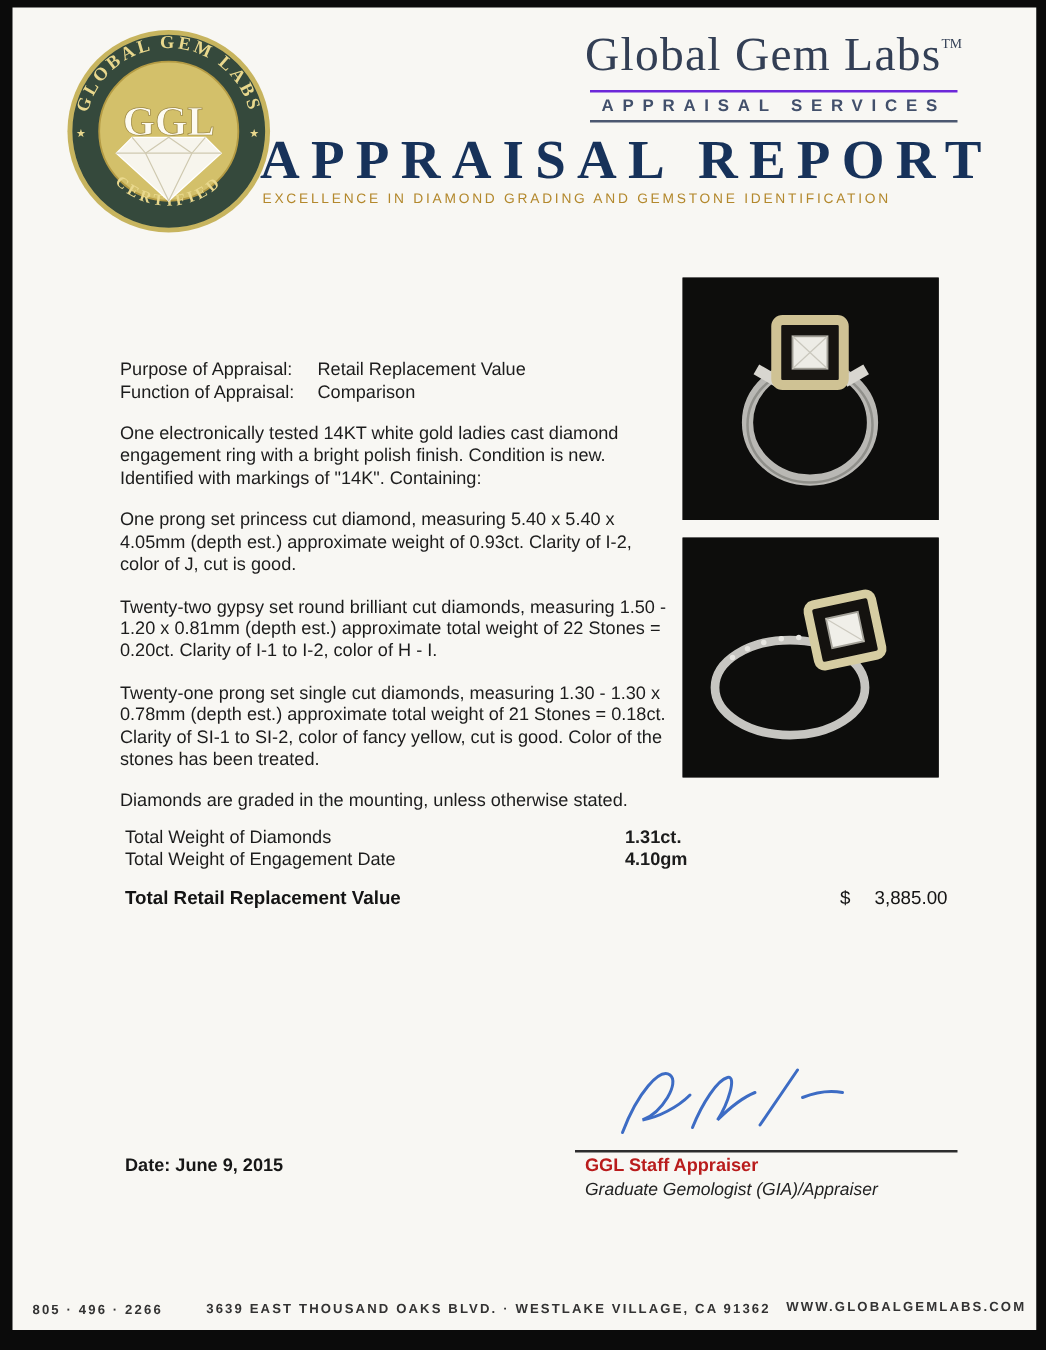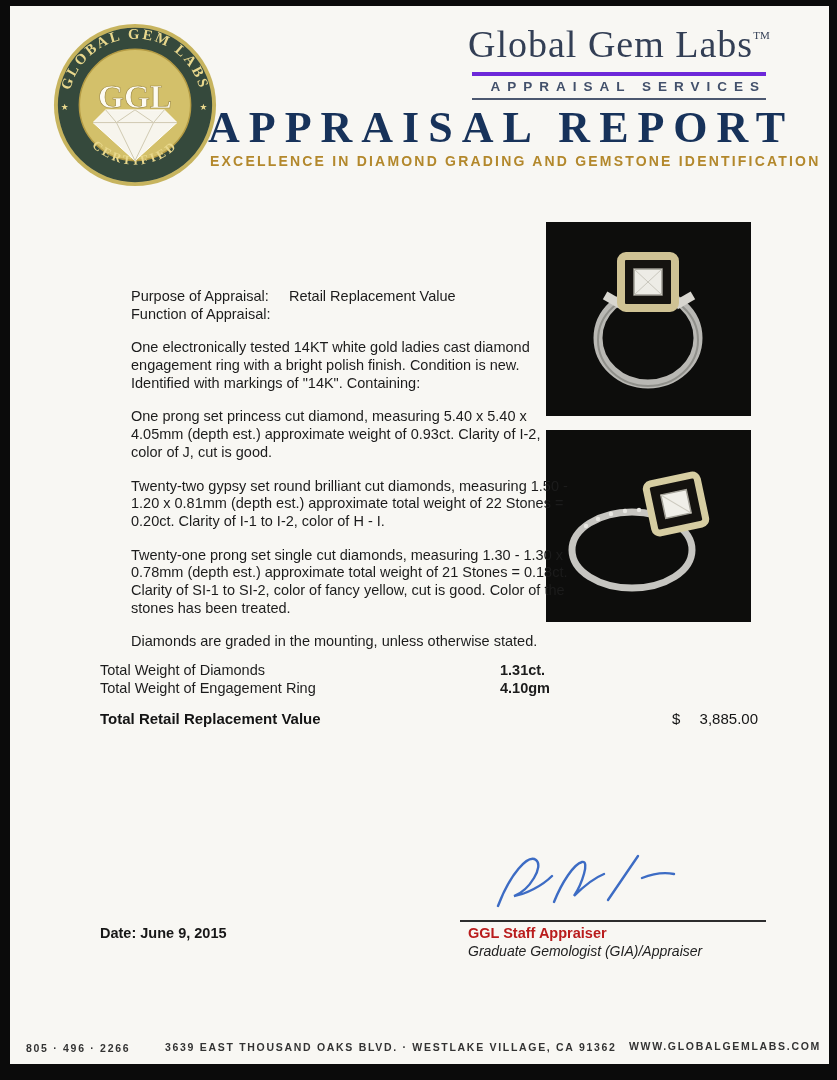--- a/index.html
+++ b/index.html
@@ -20,41 +20,41 @@
 
   .brand {
     position:absolute; left:458px; top:16px; width:300px; text-align:center;
     font-family:"Liberation Serif", serif; font-size:38px; color:#333f55;
     letter-spacing:1px; white-space:nowrap;
   }
   .brand sup { font-size:11px; vertical-align:18px; letter-spacing:0;text-align:center; }
 
   .services {
     position:absolute; left:462px; top:66px; width:294px;
-    border-top:4px solid #6d28d9; border-bottom:2px solid #4c5870;
-    padding:3px 0 4px 0; text-align:right;
+    border-top:2px solid #6d28d9; border-bottom:2px solid #4c5870;
+    padding:3px 0 4px 0; text-align:center;
     font-size:13.5px; font-weight:600; letter-spacing:7px; color:#42506b;
     white-space:nowrap;
   }
 
   .report-title {
     position:absolute; left:198px; top:96px;
     font-family:"Liberation Serif", serif; font-size:44px; font-weight:700;
     letter-spacing:9px; color:#17325a; white-space:nowrap;
   }
   .tagline {
     position:absolute; left:200px; top:147px;
-    font-size:14px; font-weight:700; letter-spacing:2.2px; color:#b3882c;
+    font-size:11px; font-weight:400; letter-spacing:2.2px; color:#b3882c;
     white-space:nowrap;
   }
 
   
   .copy {
     position:absolute; left:86px; top:282px; width:444px;
-    font-size:14.5px; line-height:1.22; color:#1c1c1c;margin-left:35px;
+    font-size:14.5px; line-height:1.22; color:#1c1c1c;
   }
   .kv-row { display:grid; grid-template-columns:158px 1fr; }
   .kv-row .v { font-weight:400; }
   .copy p { margin-top:16px; }
 
   .totals { position:absolute; left:90px; top:656px; width:600px; font-size:14.5px; color:#1c1c1c; }
   .totals .t-row { position:relative; height:17.5px; }
   .totals .t-val { position:absolute; left:400px; top:0; font-weight:700; }
 
   .grand {
@@ -160,35 +160,36 @@
       </svg>
     </div>
 
     <div class="copy">
       <div class="kv-row">
         <span class="k">Purpose of Appraisal:</span>
         <span class="v">Retail Replacement Value</span>
       </div>
       <div class="kv-row">
         <span class="k">Function of Appraisal:</span>
+        <span class="v">Comparison</span>
       </div>
       <p>One electronically tested 14KT white gold ladies cast diamond engagement ring with a bright polish finish. Condition is new.  Identified with markings of "14K".  Containing:</p>
       <p>One prong set princess cut diamond, measuring 5.40 x 5.40 x 4.05mm (depth est.) approximate weight of 0.93ct. Clarity of I-2, color of J, cut is good.</p>
       <p>Twenty-two gypsy set round brilliant cut diamonds, measuring 1.50 - 1.20 x 0.81mm (depth est.) approximate total weight of 22 Stones = 0.20ct. Clarity of I-1 to I-2, color of H - I.</p>
       <p>Twenty-one prong set single cut diamonds, measuring 1.30 - 1.30 x 0.78mm (depth est.) approximate total weight of 21 Stones = 0.18ct. Clarity of SI-1 to SI-2, color of fancy yellow, cut is good. Color of the stones has been treated.</p>
       <p>Diamonds are graded in the mounting, unless otherwise stated.</p>
     </div>
 
     <div class="totals">
       <div class="t-row">
         <span>Total Weight of Diamonds</span>
         <span class="t-val">1.31ct.</span>
       </div>
       <div class="t-row">
-        <span>Total Weight of Engagement Ring</span>
+        <span>Total Weight of Engagement Date</span>
         <span class="t-val">4.10gm</span>
       </div>
     </div>
 
     <div class="grand">
       <span class="g-label">Total Retail Replacement Value</span>
       <span class="g-cur">$</span>
       <span class="g-amt">3,885.00</span>
     </div>
 

